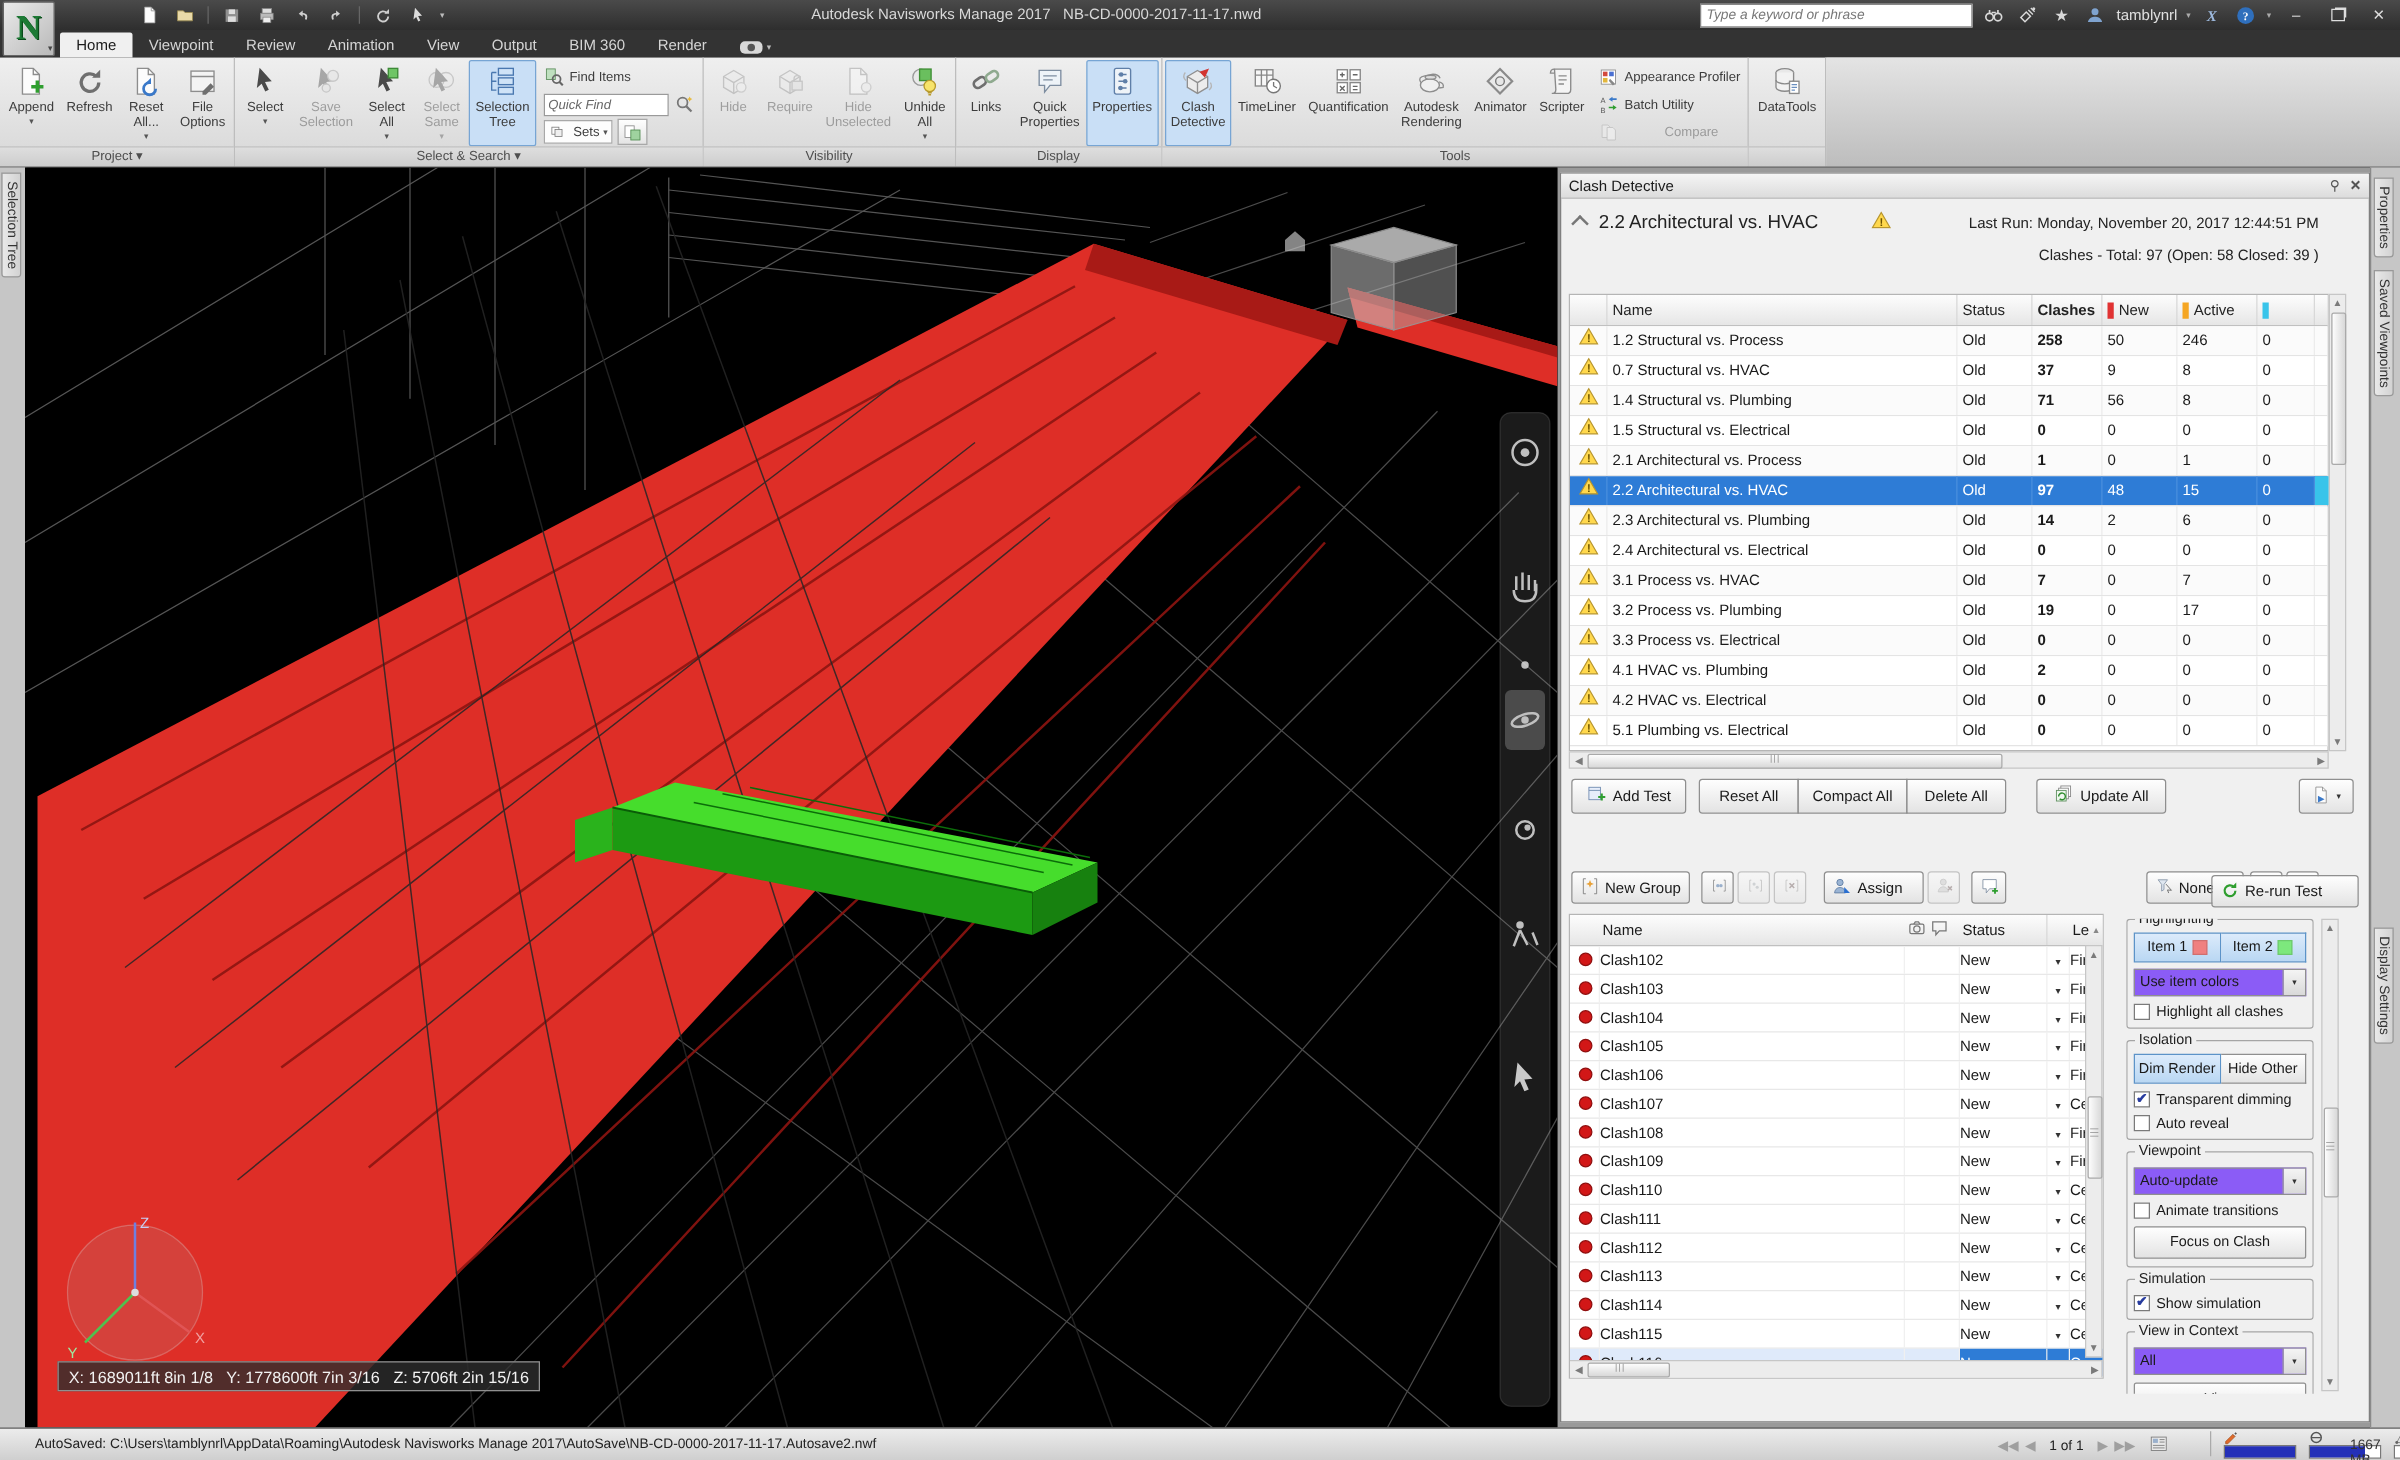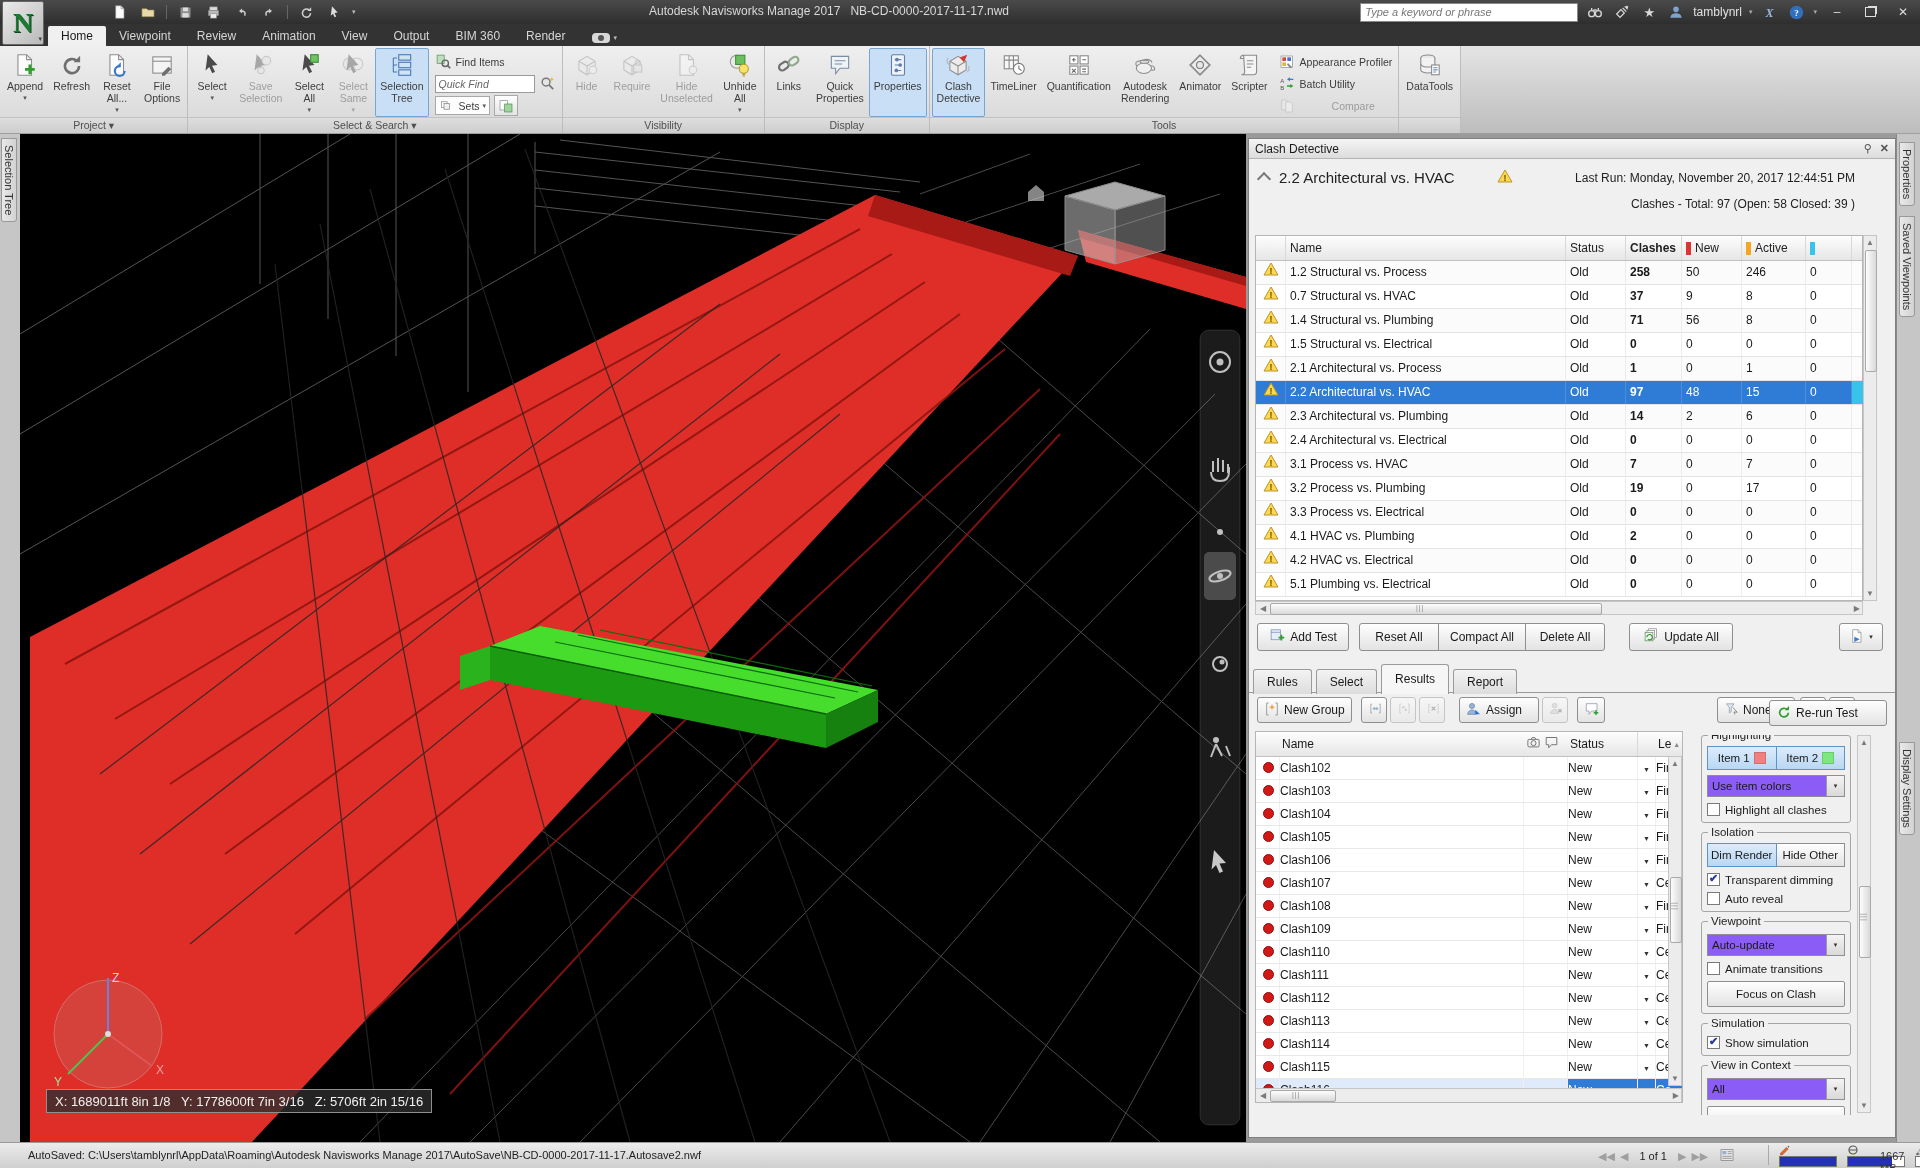--- a/index.html
+++ b/index.html
@@ -925,21 +925,20 @@
         <div class="btn" style="left:590px;width:44px;">
             <span id="ic-export"><svg viewBox="0 0 24 24" width="16" height="16">
                 <path d="M5.5 2.5h8l4.5 4.5v14.5H5.5z" fill="#fcfcfc" stroke="#8d8d8d"></path>
                 <path d="M13.5 2.5v4.5h4.5" fill="none" stroke="#8d8d8d"></path>
                 <path d="M8 13l8 4-8 4z" fill="#3a79c9"></path>
               </svg></span>
             <span class="caret-s">▾</span>
           </div>
       </div>
 
-      <div class="cd-tabs" id="cd-tabs"><div class="cdtab">Rules</div><div class="cdtab">Select</div><div class="cdtab active">Results</div><div class="cdtab">Report</div></div>
 
       <div class="cd-toolbar">
         <div class="tbtn" style="left:8px;">
             <span id="ic-ngroup"><svg viewBox="0 0 24 24" width="16" height="16">
                 <path d="M7 3H4v18h3M17 3h3v18h-3" stroke="#777" fill="none"></path>
                 <path d="M12 4.5l1.3 3.4 3.4 1.3-3.4 1.3L12 13.9l-1.3-3.4-3.4-1.3 3.4-1.3z" fill="#e8a23a"></path>
               </svg></span>
             <span>New Group</span>
           </div>
         <div class="tbtn" style="left:112px;width:26px;">

